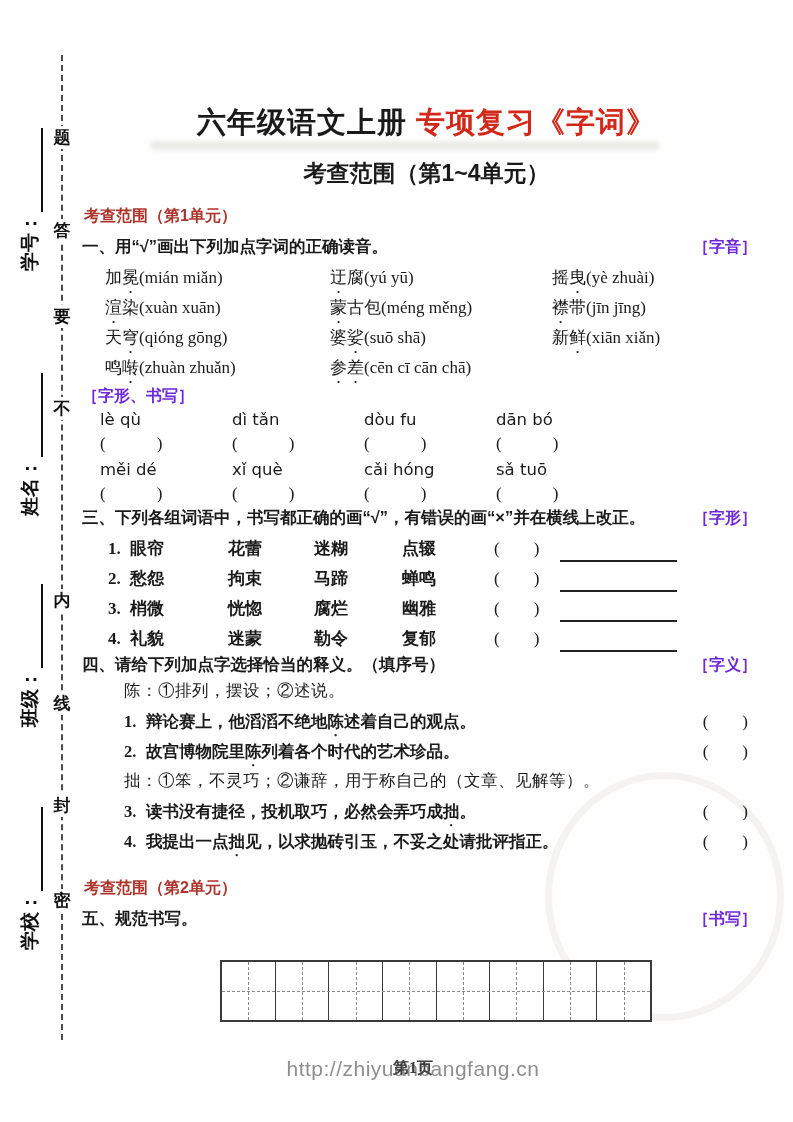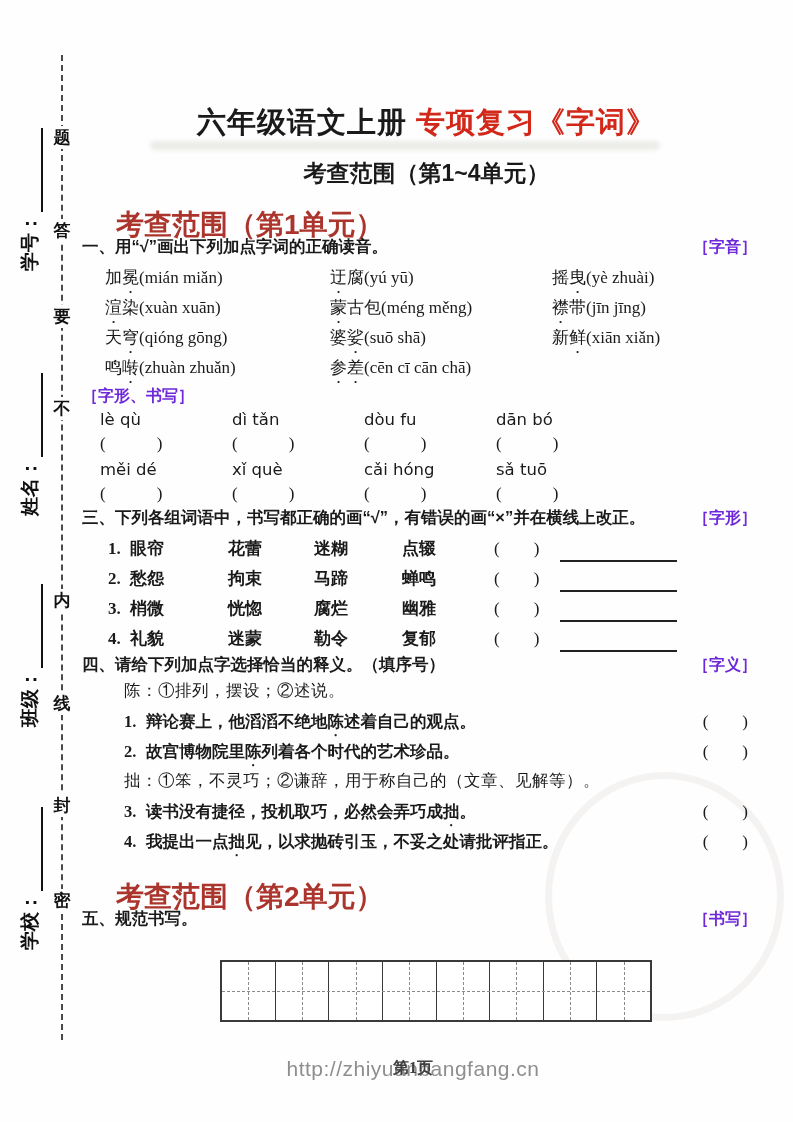--- a/index.html
+++ b/index.html
@@ -17,21 +17,21 @@
   .mfield .fline{display:inline-block;width:84px;height:16px;border-bottom:2px solid #111;margin-left:2px;}
 
   
   .title{top:103px;left:70px;right:10px;text-align:center;font-family:"Liberation Sans",sans-serif;
          font-weight:bold;font-size:29px;letter-spacing:1px;}
   .title .red{color:#d2281a;}
   .smudge{top:141px;left:150px;width:510px;height:9px;background:#ebebe8;filter:blur(2px);border-radius:5px;z-index:0;}
   .subtitle{top:158px;left:70px;right:10px;text-align:center;font-family:"Liberation Sans",sans-serif;
             font-weight:bold;font-size:23px;}
 
-  .sec-head{left:84px;font-family:"Liberation Sans",sans-serif;font-weight:bold;font-size:28px;color:#ab352c;margin-left:32px;}
+  .sec-head{left:84px;font-family:"Liberation Sans",sans-serif;font-weight:bold;font-size:16px;color:#ab352c;}
   .q-head{left:82px;right:36px;display:flex;justify-content:space-between;align-items:baseline;
           font-family:"Liberation Sans",sans-serif;font-weight:bold;font-size:16.5px;}
   .q-tag{color:#6d28d9;font-weight:bold;font-size:16px;white-space:nowrap;font-family:"Liberation Serif",serif;}
 
   
   .dt{-webkit-text-emphasis:filled dot #222;-webkit-text-emphasis-position:under right;
       text-emphasis:filled dot #222;text-emphasis-position:under right;}
 
   
   .q1-grid{left:105px;right:20px;display:grid;grid-template-columns:225px 222px 1fr;

